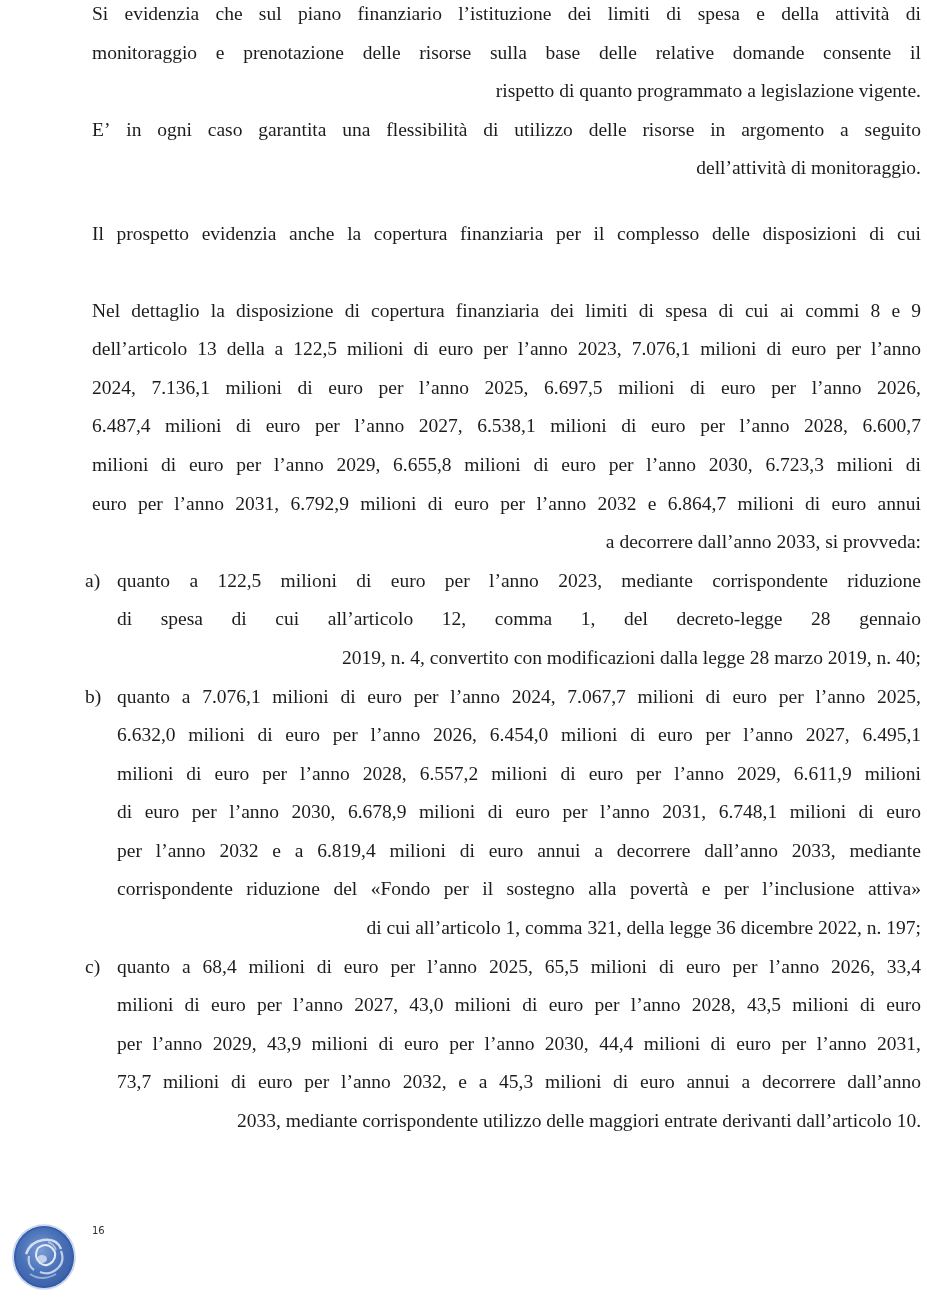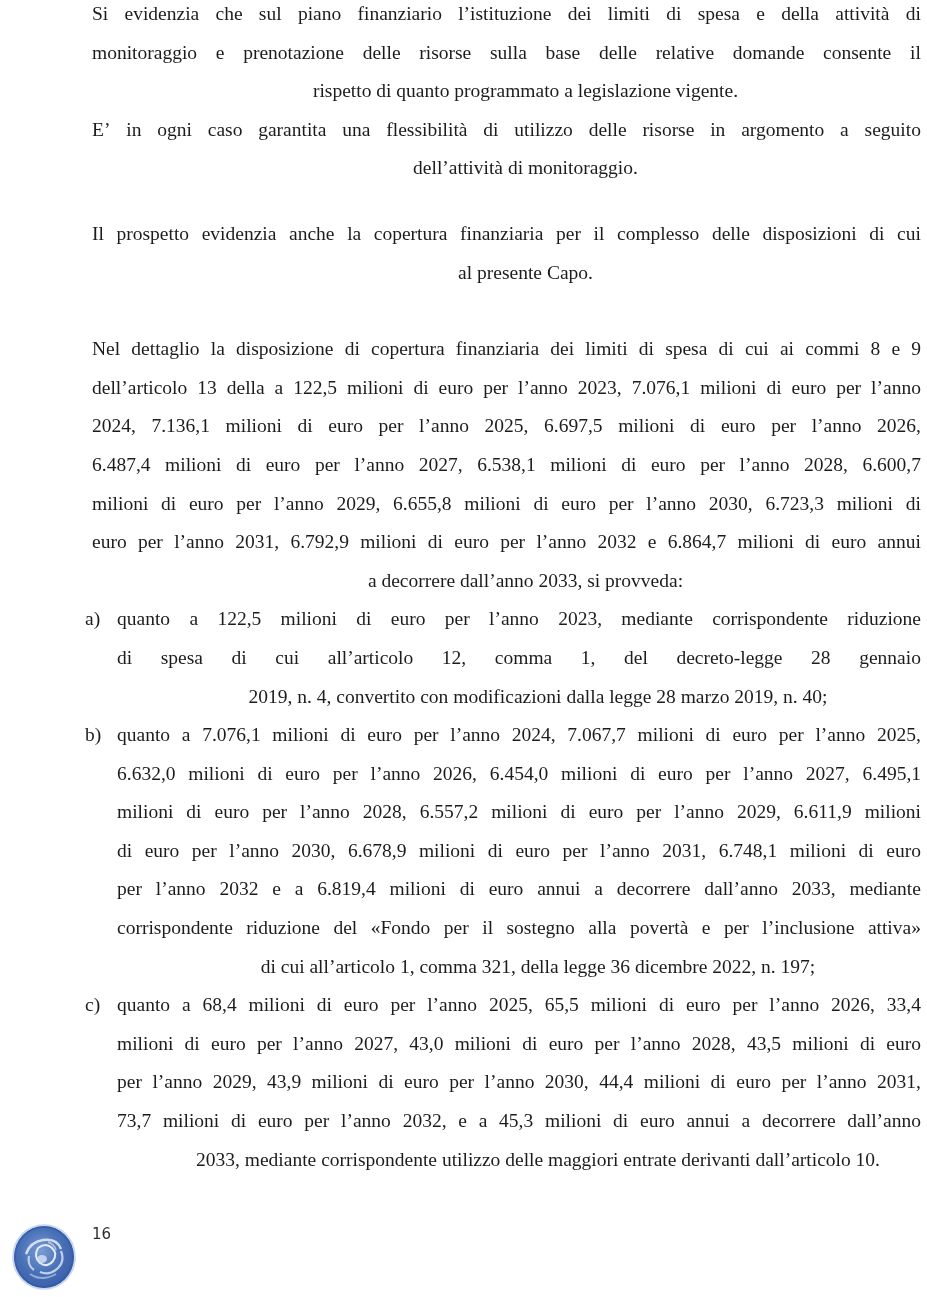--- a/index.html
+++ b/index.html
@@ -27,21 +27,21 @@
   .content .block:nth-child(4) { margin-top: 38px; }
   .line {
     display: flex;
     justify-content: space-between; 
     align-items: baseline;
     height: 38.6px;
     line-height: 38.6px;
     white-space: nowrap;
   }
   .line.last {
-    justify-content: center;   
+    justify-content: flex-end;   
     gap: 0.25em;
     margin-left: 38px;
   }
   .block.list {
     position: relative;
     padding-left: 25px;            
   }
   .marker {
     position: absolute;
     left: -7px; top: 0;
@@ -49,21 +49,21 @@
   }
   .footer-stamp {
     position: absolute;
     left: 12px; top: 1224px;
     width: 64px; height: 66px;
   }
   .page-number {
     position: absolute;
     left: 92px; top: 1225px;
     font-family: "DejaVu Sans", sans-serif;
-    font-size: 15px;
+    font-size: 10px;
     color: #2f2f2f;
   }
 </style>
 </head>
 <body>
 
 <div class="page">
 
   <div class="content">
       <div class="block">
@@ -141,25 +141,20 @@
           <span>la</span>
           <span>copertura</span>
           <span>finanziaria</span>
           <span>per</span>
           <span>il</span>
           <span>complesso</span>
           <span>delle</span>
           <span>disposizioni</span>
           <span>di</span>
           <span>cui</span>
-        </div>
-        <div class="line last">
-          <span>al</span>
-          <span>presente</span>
-          <span>Capo.</span>
         </div>
       </div>
       <div class="block">
         <div class="line">
           <span>Nel</span>
           <span>dettaglio</span>
           <span>la</span>
           <span>disposizione</span>
           <span>di</span>
           <span>copertura</span>

